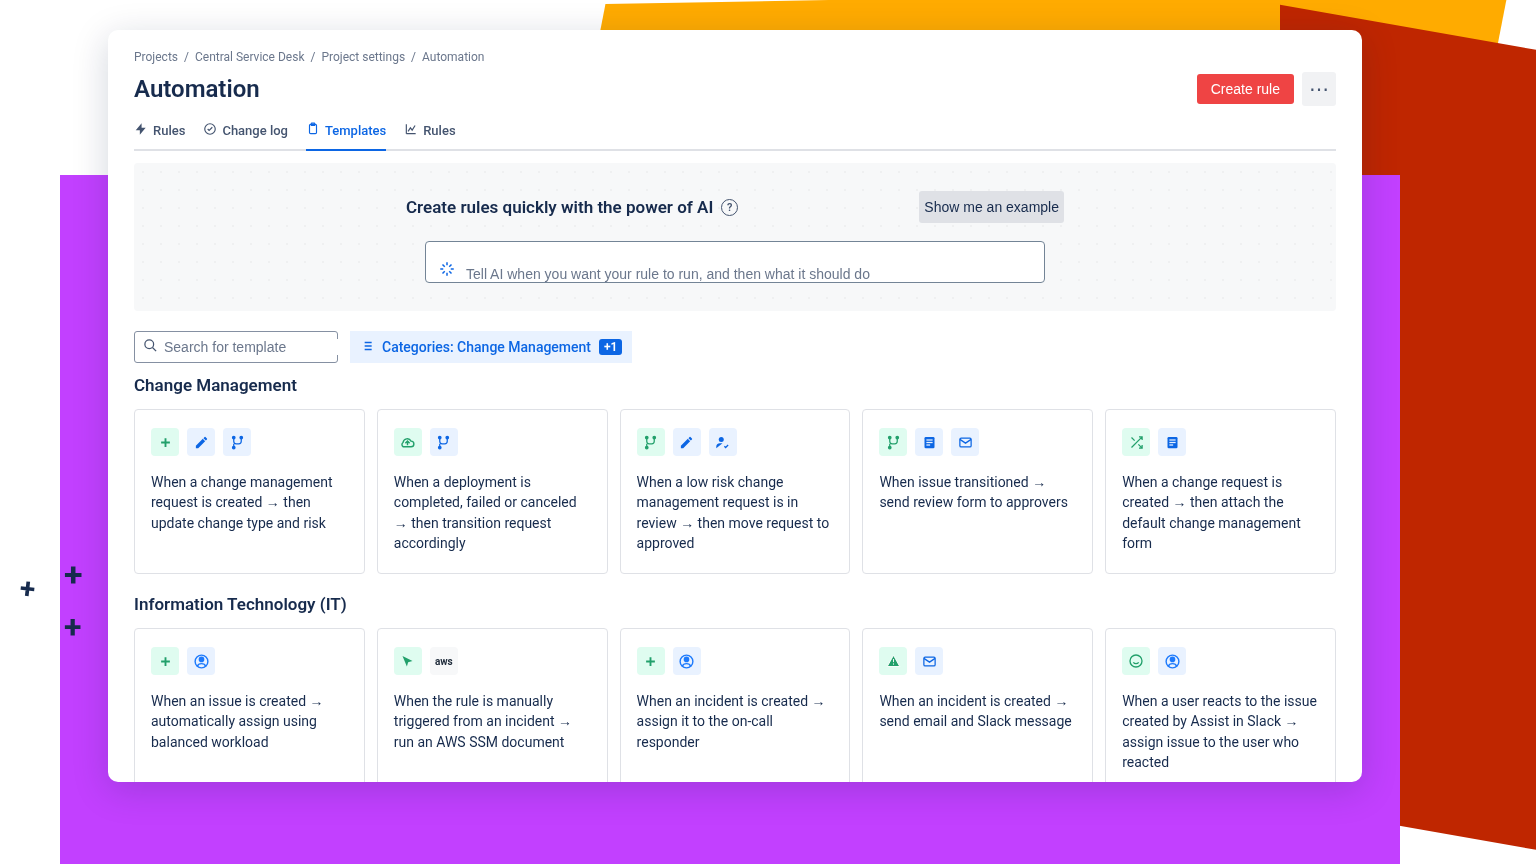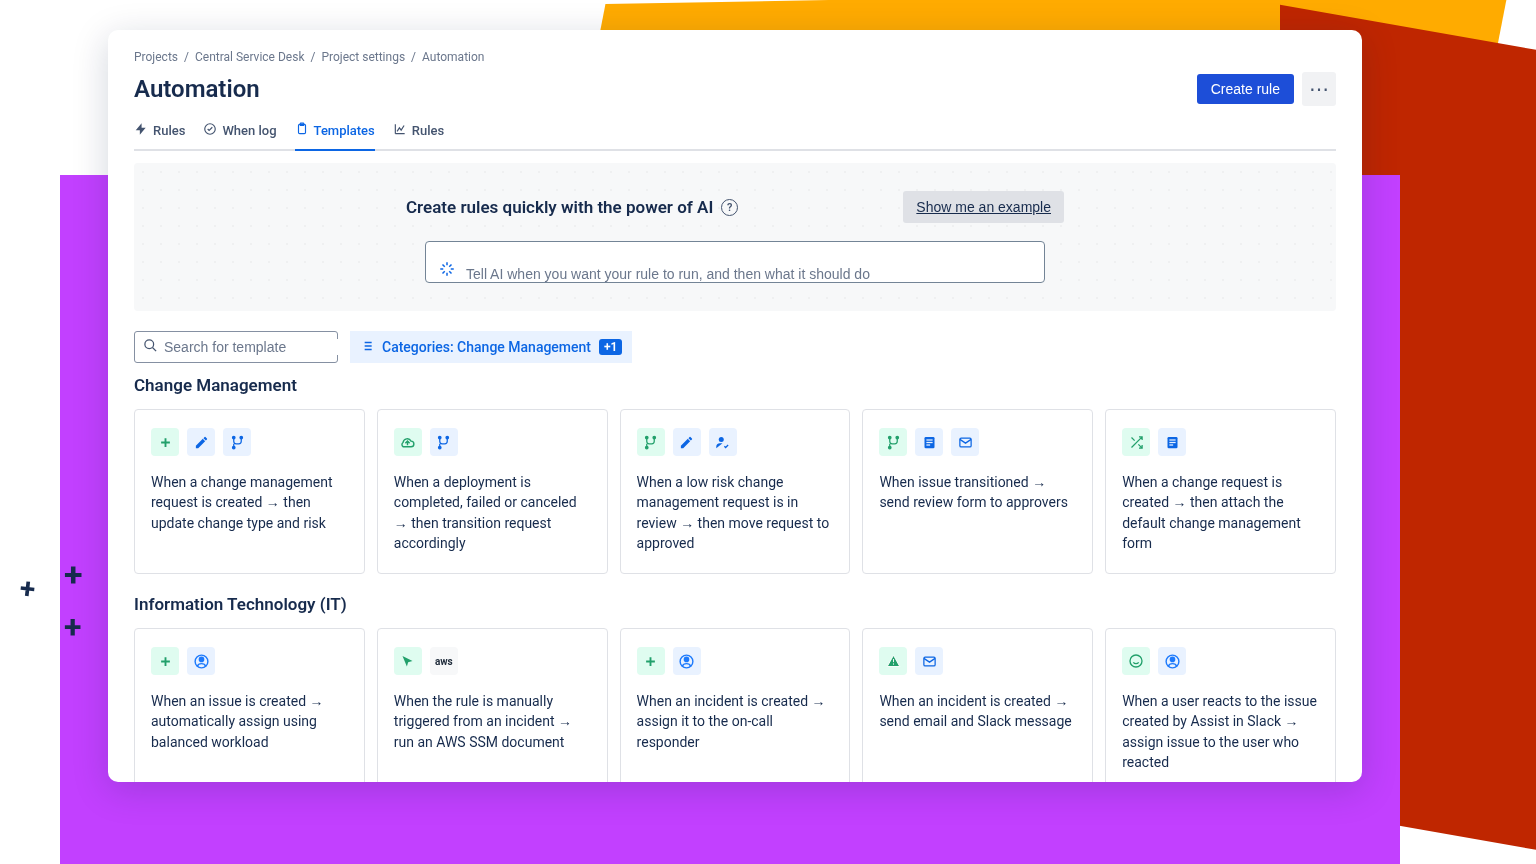--- a/index.html
+++ b/index.html
@@ -31,41 +31,41 @@
     overflow:hidden;
     z-index:5;
     padding: 20px 26px 0 26px;
   }
   .breadcrumb { display:flex; gap:6px; font-size:12px; color:#6B778C; margin-bottom:8px; }
   .breadcrumb a { color:#6B778C; text-decoration:none; cursor:pointer; }
   .breadcrumb .sep { color:#6B778C; }
   .header-row { display:flex; align-items:center; justify-content:space-between; margin-bottom:10px;}
   .page-title { font-size:24px; font-weight:600; color:#172B4D; }
   .header-actions { display:flex; gap:8px; align-items:center; }
-  .btn-primary { background:#1d4ed8; color:#fff; border:none; border-radius:3px; padding:7px 14px; font-size:14px; font-weight:500; cursor:pointer; }
+  .btn-primary { background:#ef4444; color:#fff; border:none; border-radius:3px; padding:7px 14px; font-size:14px; font-weight:500; cursor:pointer; }
   .btn-icon { width:34px; height:34px; border:none; background:#F1F2F4; border-radius:3px; display:flex; align-items:center; justify-content:center; font-size:20px; cursor:pointer; color:#44546F;}
   .tabs { display:flex; gap:18px; border-bottom:2px solid #DFE1E6; font-size:13px; font-weight:500;}
   .tab { display:flex; align-items:center; gap:5px; padding:6px 0 10px 0; color:#44546F; cursor:pointer; border-bottom: 2px solid transparent; margin-bottom:-2px;}
   .tab.active { color:#0C66E4; border-bottom-color:#0C66E4; }
   .tab svg { width:14px; height:14px; }
   .ai-panel {
     margin-top:12px;
     background:#F7F8F9;
     border-radius:4px;
     padding: 28px 0 28px 0;
     display:flex;
     flex-direction:column;
     align-items:center;
     background-image: radial-gradient(circle, rgba(0,0,0,0.03) 1px, transparent 1px);
     background-size: 18px 18px;
   }
   .ai-row { width:658px; display:flex; align-items:center; justify-content:space-between; margin-bottom:18px;}
   .ai-heading { font-size:17px; font-weight:600; color:#172B4D; display:flex; align-items:center; gap:8px;}
   .ai-help { width:17px; height:17px; border:1.5px solid #44546F; border-radius:50%; display:flex; align-items:center; justify-content:center; font-size:11px; color:#44546F;}
-  .btn-example { background:#DFE1E6; border:none; border-radius:3px; padding:8px 13px; font-size:14px; font-weight:500; color:#172B4D; cursor:pointer;text-decoration:underline;}
+  .btn-example { background:#DFE1E6; border:none; border-radius:3px; padding:8px 5px; font-size:14px; font-weight:500; color:#172B4D; cursor:pointer;}
   .ai-input-wrap { width:620px; height:42px; background:#fff; border:1.5px solid #738496; border-radius:4px; display:flex; align-items:flex-end; padding:0 12px; gap:10px;}
   .ai-input-wrap input { flex:1; border:none; outline:none; font-size:14px; color:#172B4D;}
   .ai-input-wrap input::placeholder { color:#6B778C; }
   .sparkle { color:#0C66E4; font-size:16px; }
   .filter-row { display:flex; gap:12px; margin-top:20px; align-items:center; margin-bottom:10px;}
   .search-box { width:204px; height:32px; border:1.5px solid #8590A2; border-radius:3px; display:flex; align-items:center; padding:0 8px; gap:6px;}
   .search-box input { flex:1; border:none; outline:none; font-size:14px;}
   .search-box input::placeholder { color:#6B778C; }
   .cat-filter { height:32px; background:#E9F2FF; border-radius:0; display:flex; align-items:center; padding:0 10px; gap:8px; color:#0C66E4; font-size:14px; font-weight:500; cursor:pointer;}
   .cat-badge { background:#0C66E4; color:#fff; border-radius:3px; font-size:12px; font-weight:600; padding:1px 5px;}
@@ -123,21 +123,21 @@
       </span>
       <span>Rules</span>
     </div>
     <div class="tab">
       <span>
         <svg viewBox="0 0 24 24" fill="none" stroke="currentColor" stroke-width="2">
             <circle cx="12" cy="12" r="9"></circle>
             <path d="M8 12l2.5 2.5L16 9"></path>
           </svg>
       </span>
-      <span>When log</span>
+      <span>Change log</span>
     </div>
     <div class="tab active">
       <span>
         <svg viewBox="0 0 24 24" fill="none" stroke="currentColor" stroke-width="2">
             <rect x="6" y="4" width="12" height="16" rx="2"></rect>
             <rect x="9" y="2" width="6" height="4" rx="1"></rect>
           </svg>
       </span>
       <span>Templates</span>
     </div>

